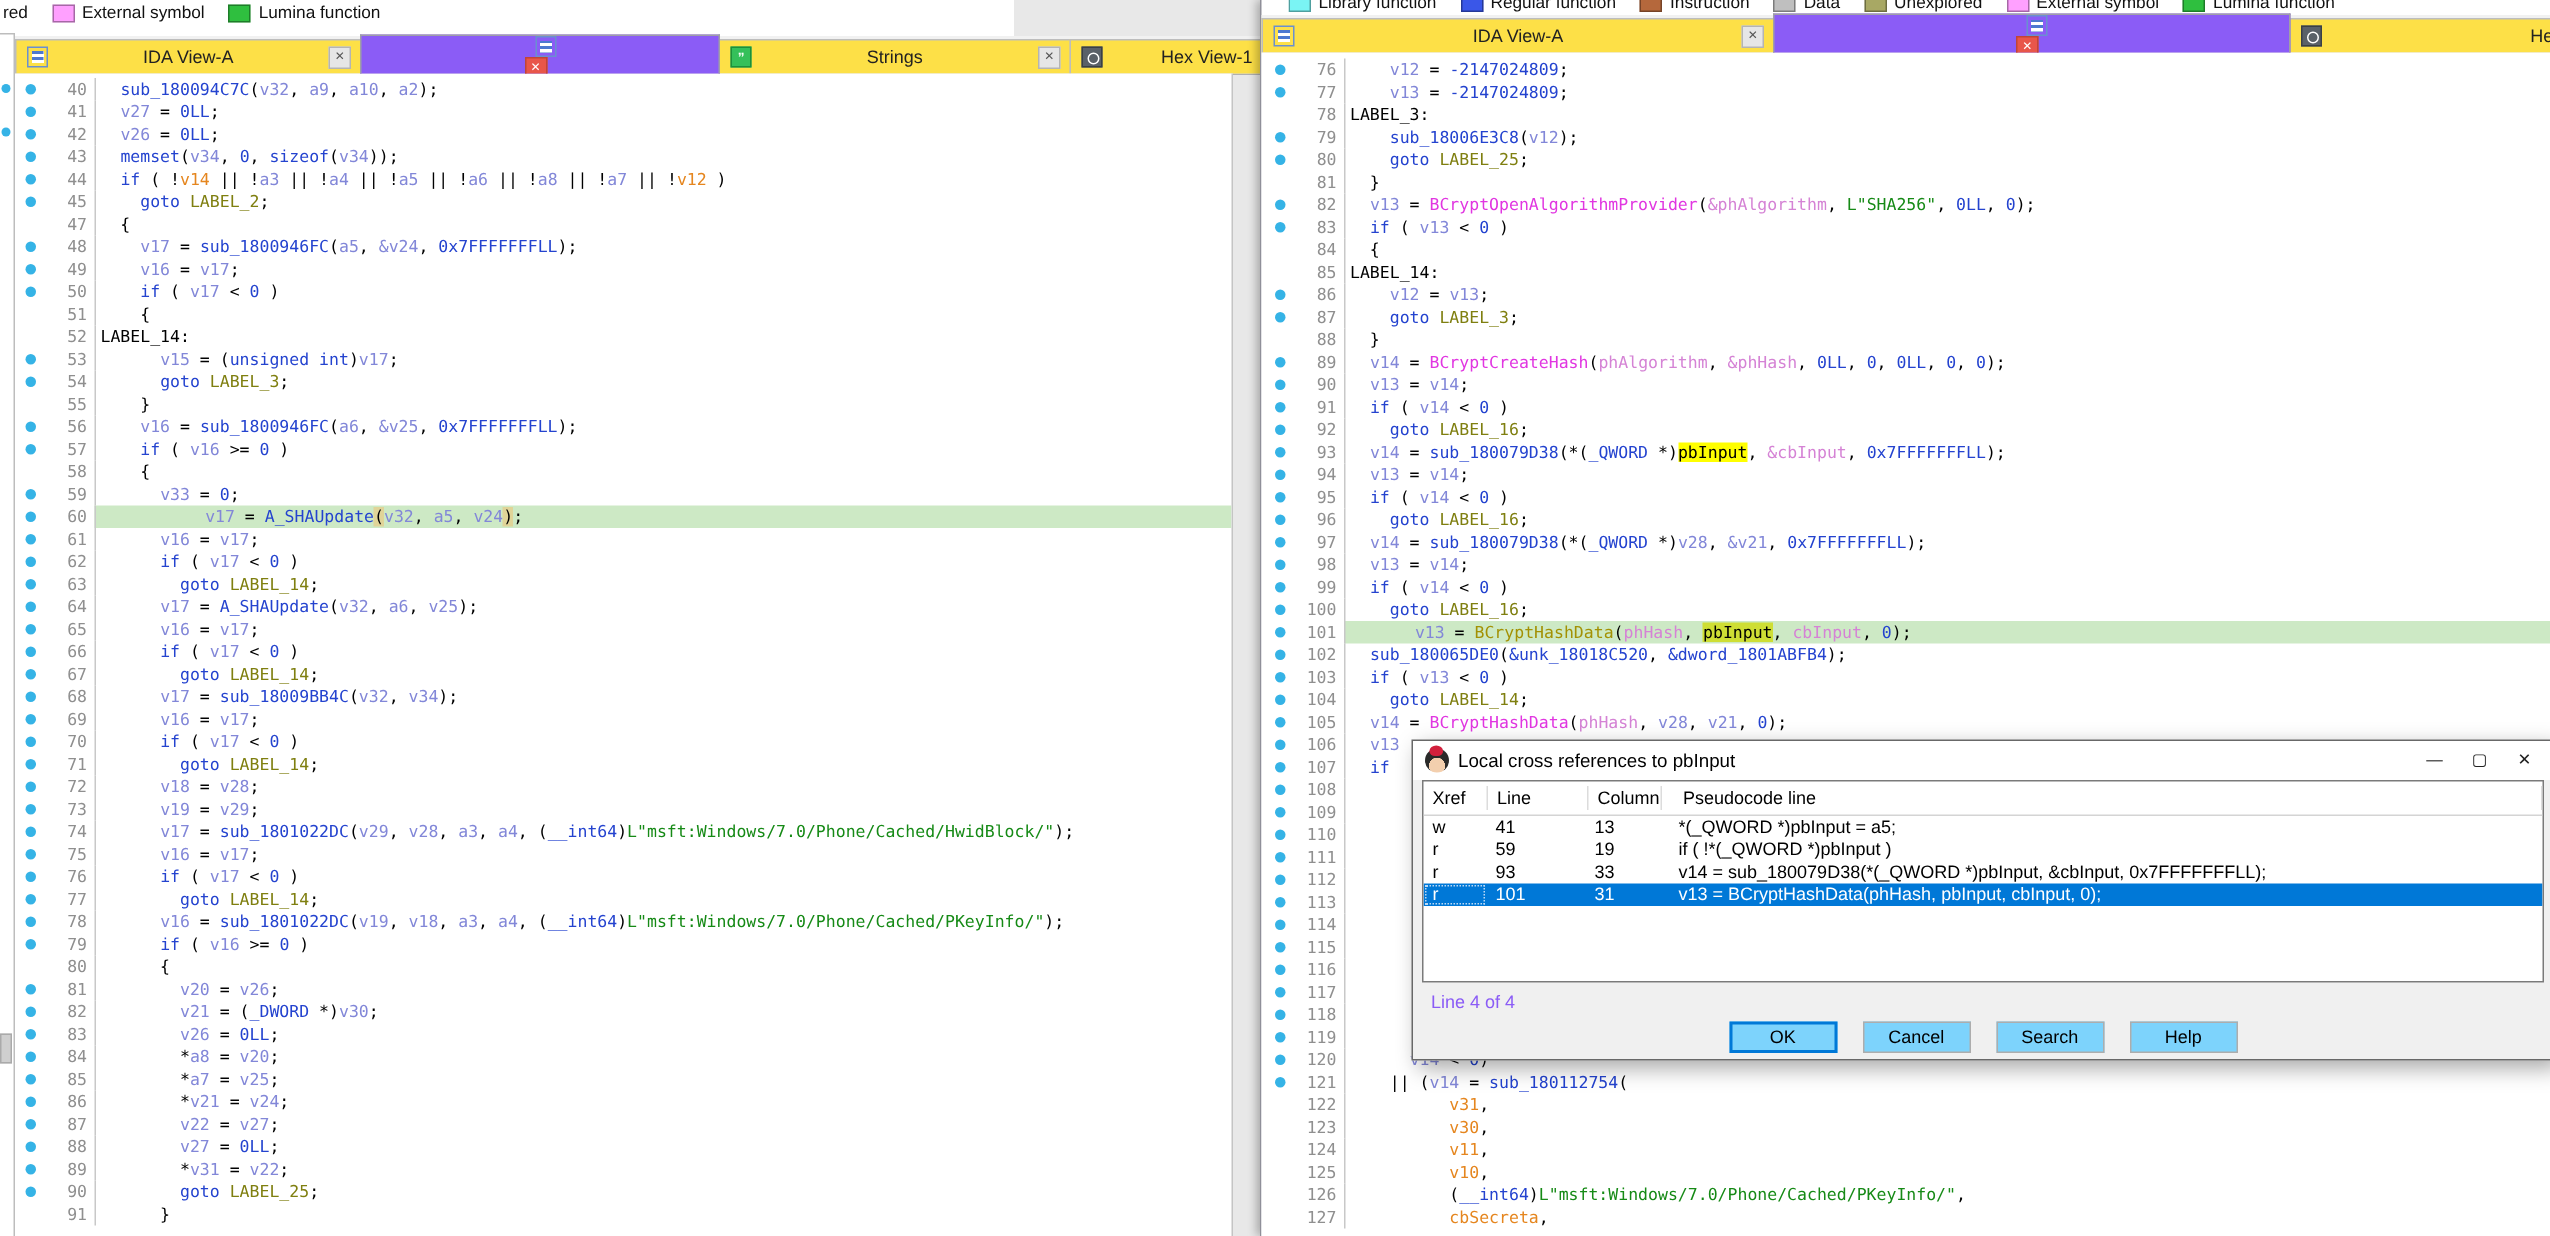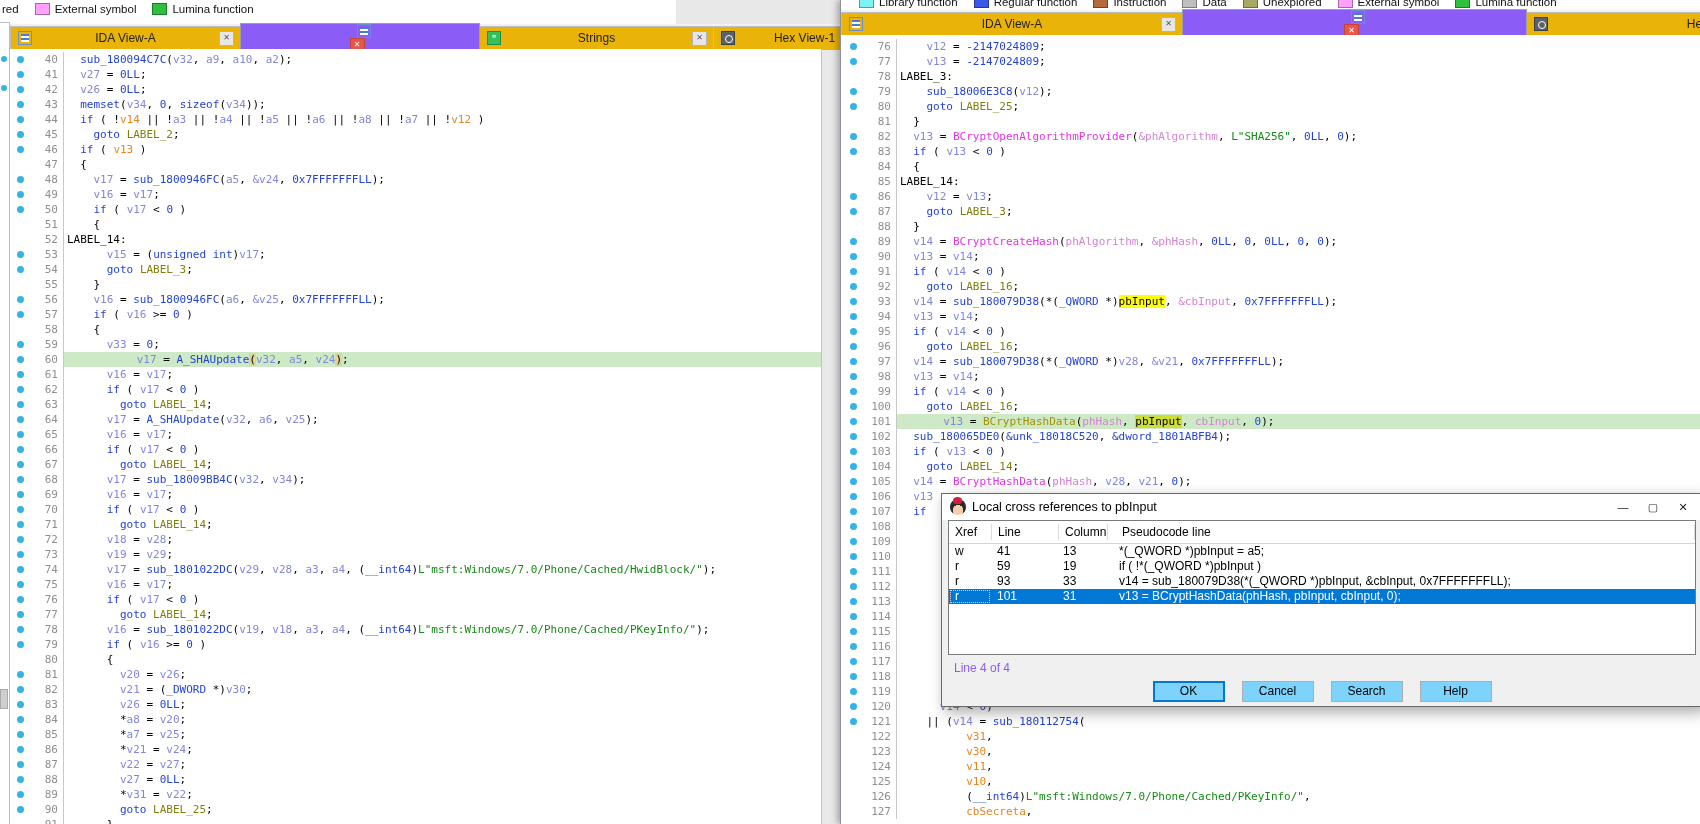--- a/index.html
+++ b/index.html
@@ -15,21 +15,21 @@
   #legend-right-clip{position:absolute;left:18px;top:0;width:830px;height:10px;overflow:hidden;}
   #legend-right{transform:translateY(-6px);height:16px;}
   .sw{display:inline-block;width:13px;height:10px;margin-right:5px;vertical-align:-1px;
       border:1px solid rgba(0,0,0,.35);}
   .legend-item{display:flex;align-items:center;}
   
   .tabbar{position:absolute;display:flex;align-items:flex-end;background:#f1f1f1;
           border-bottom:1px solid #b0b0b0;height:25px;}
   #left-tabbar{left:10px;top:24px;width:830px;}
   #right-tabbar{left:0;top:10px;width:860px;}
-  .tab{position:relative;height:22px;display:flex;align-items:center;background:#eab308;
+  .tab{position:relative;height:22px;display:flex;align-items:center;background:#fde047;
        border:1px solid #bdbdbd;border-bottom:none;margin-right:-1px;font-size:12px;color:#222;
        overflow:hidden;flex:none;}
   .tab.active{background:#8b5cf6;height:25px;border-color:#9f9fa6;z-index:2;flex-direction:column;}
   .tab .ticon{margin-left:7px;flex:none;}
   .tab .tlabel{flex:1;text-align:center;padding:0 4px;white-space:nowrap;overflow:hidden;}
   .tab-close{flex:none;width:13px;height:13px;margin-right:6px;border:1px solid #b4b4b4;
              background:#e6e6e6;color:#555;font-size:8px;line-height:12px;text-align:center;}
   .tab-close.red{background:#e8564a;border-color:#c04537;color:#fff;}
   .ticon{width:14px;height:14px;display:inline-block;box-sizing:border-box;}
   .icon-view{background:#fff;border:1px solid #6a8fd0;
@@ -154,25 +154,20 @@
         <span class="dot"></span>
         <span class="ln">44</span>
         <span class="cl"><span class="c-t">  </span><span class="c-k">if</span><span class="c-t"> ( !</span><span class="c-o">v14</span><span class="c-t"> || !</span><span class="c-v">a3</span><span class="c-t"> || !</span><span class="c-v">a4</span><span class="c-t"> || !</span><span class="c-v">a5</span><span class="c-t"> || !</span><span class="c-v">a6</span><span class="c-t"> || !</span><span class="c-v">a8</span><span class="c-t"> || !</span><span class="c-v">a7</span><span class="c-t"> || !</span><span class="c-o">v12</span><span class="c-t"> )</span></span>
       </div>
       <div class="crow">
         <span class="dot"></span>
         <span class="ln">45</span>
         <span class="cl"><span class="c-t">    </span><span class="c-k">goto</span><span class="c-t"> </span><span class="c-l">LABEL_2</span><span class="c-t">;</span></span>
       </div>
       <div class="crow">
-        <span class="dot"></span>
-        <span class="ln">46</span>
-        <span class="cl"><span class="c-t">  </span><span class="c-k">if</span><span class="c-t"> ( </span><span class="c-o">v13</span><span class="c-t"> )</span></span>
-      </div>
-      <div class="crow">
         <span class="dot nodot"></span>
         <span class="ln">47</span>
         <span class="cl"><span class="c-t">  {</span></span>
       </div>
       <div class="crow">
         <span class="dot"></span>
         <span class="ln">48</span>
         <span class="cl"><span class="c-t">    </span><span class="c-v">v17</span><span class="c-t"> = </span><span class="c-k">sub_1800946FC</span><span class="c-t">(</span><span class="c-v">a5</span><span class="c-t">, </span><span class="c-v">&amp;v24</span><span class="c-t">, </span><span class="c-k">0x7FFFFFFFLL</span><span class="c-t">);</span></span>
       </div>
       <div class="crow">

